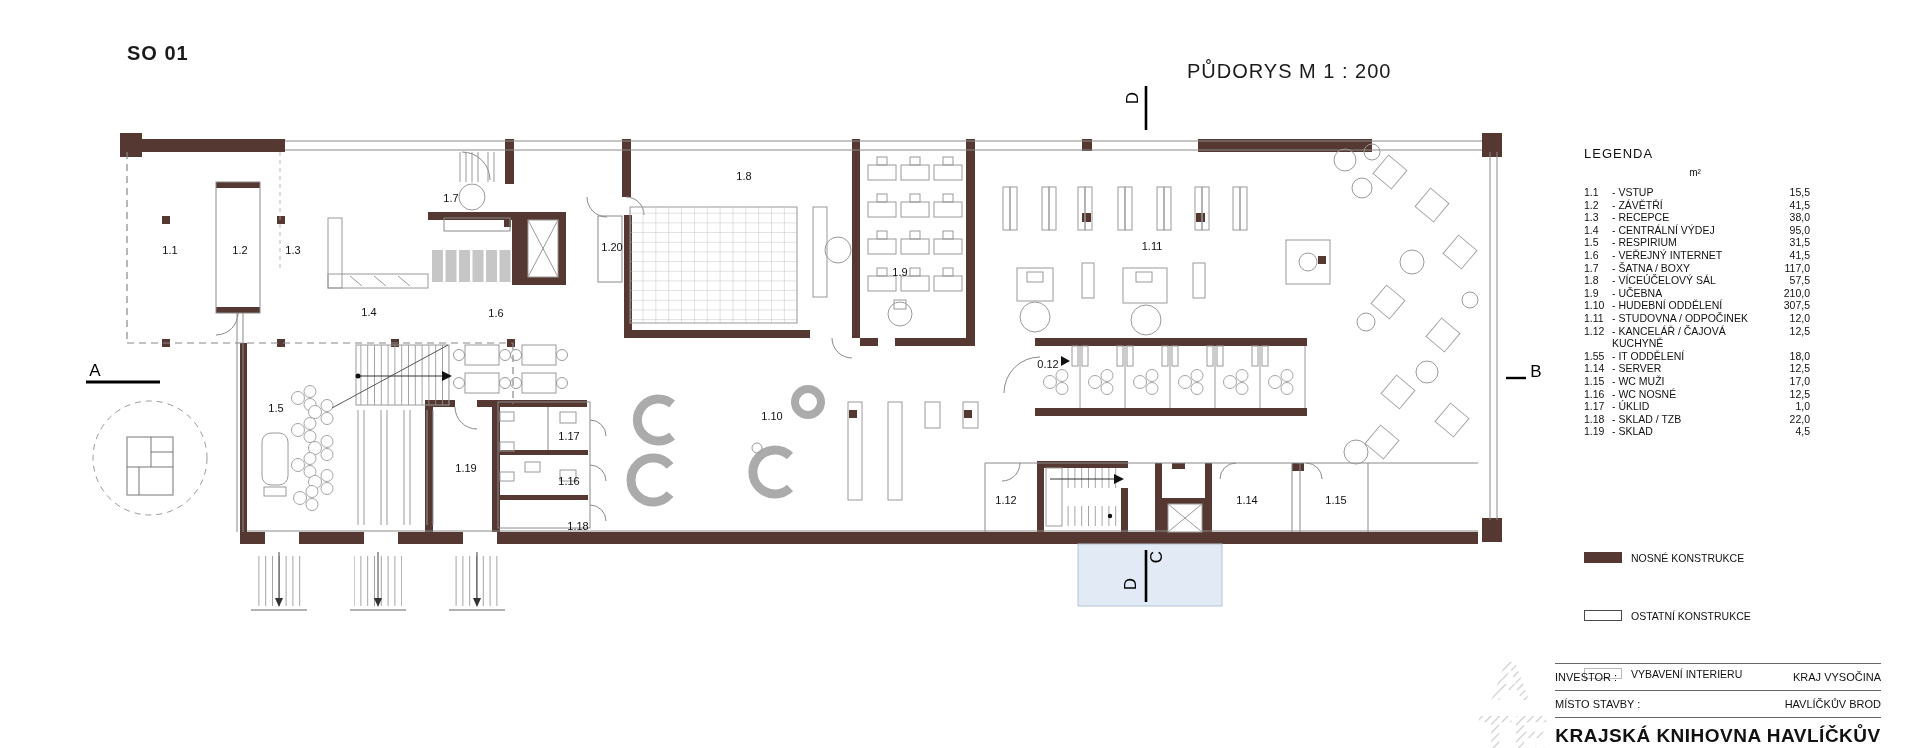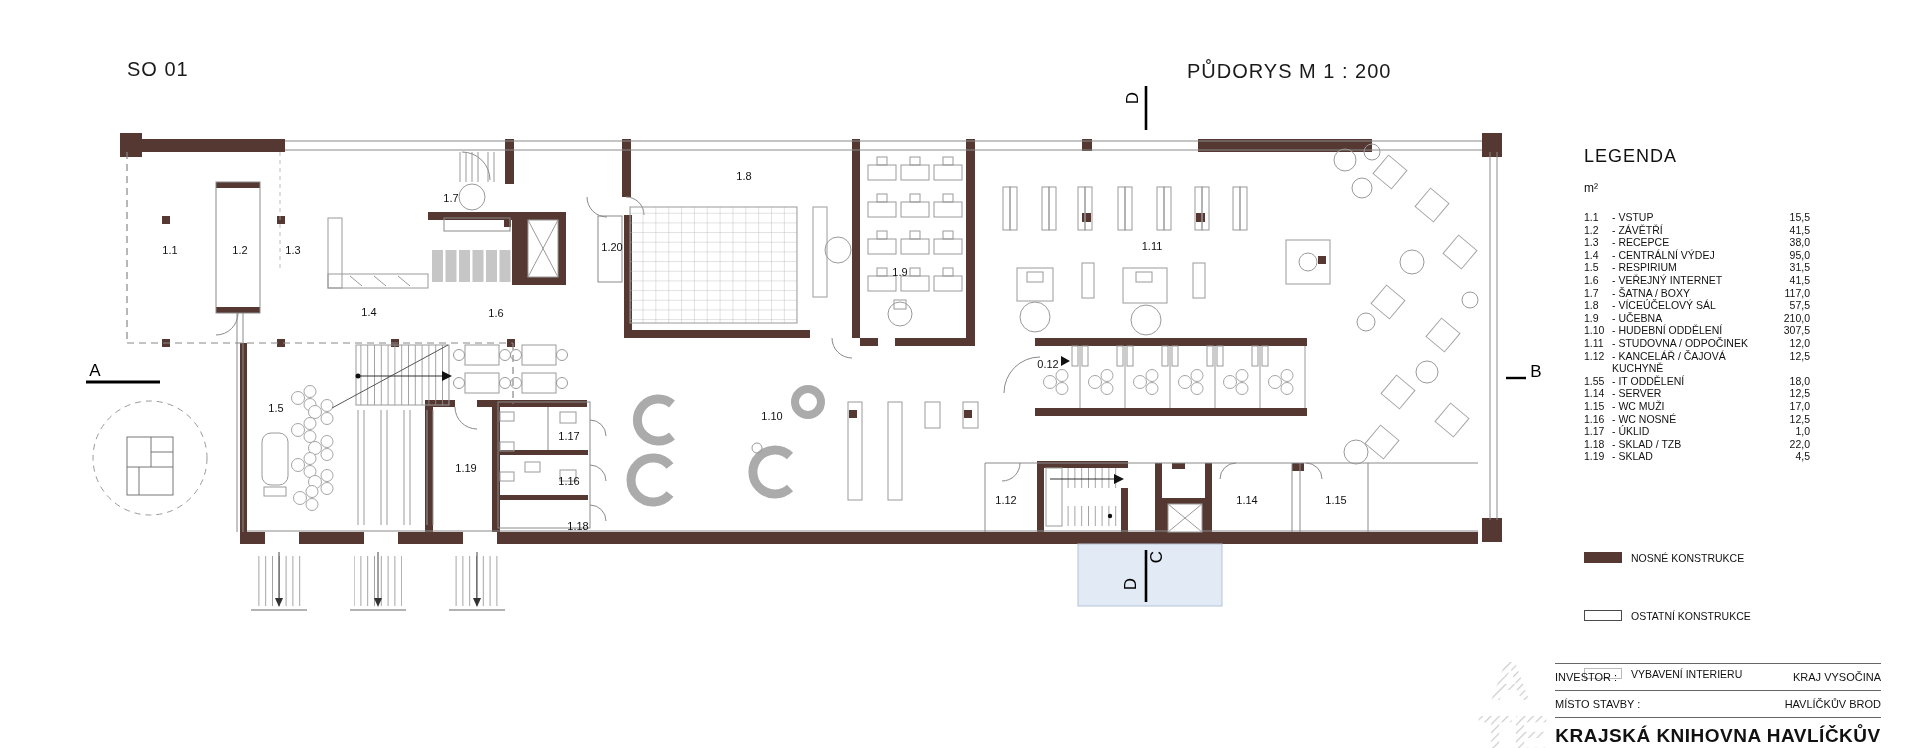--- a/index.html
+++ b/index.html
@@ -6,22 +6,22 @@
   body{width:1920px;height:748px;position:relative;background:#ffffff;overflow:hidden;
        font-family:"Liberation Sans",sans-serif;color:#111;}
   #plan-svg{position:absolute;left:0;top:0;z-index:1;}
   .txt{position:absolute;z-index:3;white-space:nowrap;}
   .heading{font-size:20px;letter-spacing:1px;color:#1a1a1a;}
   .room-label{font-size:11px;color:#111;transform:translate(-50%,-50%);}
   .marker{font-size:17px;color:#000;transform:translate(-50%,-50%);}
   .marker.rot{transform:translate(-50%,-50%) rotate(-90deg);}
   
   #legend{position:absolute;left:1584px;top:146px;width:226px;z-index:3;}
-  #legend .ltitle{font-size:18px;letter-spacing:1px;margin-bottom:14px;}
-  #legend .unit{font-size:12px;text-align:left;padding-right:4px;margin-bottom:16px;}
+  #legend .ltitle{font-size:13px;letter-spacing:1px;margin-bottom:6px;}
+  #legend .unit{font-size:10px;text-align:center;padding-right:4px;margin-bottom:8px;}
   .leg-row{display:flex;font-size:10.5px;line-height:12.6px;}
   .leg-id{width:28px;flex:0 0 28px;}
   .leg-name{flex:1 1 auto;}
   .leg-area{flex:0 0 38px;text-align:right;}
   
   #constr{position:absolute;left:1584px;top:506px;z-index:3;}
   .con-row{display:flex;align-items:stretch;height:12px;margin-top:46px;}
   .con-swatch{width:38px;height:11px;box-sizing:border-box;}
   .sw-solid{background:#543831;border:1px solid #543831;}
   .sw-outline-dark{background:#fff;border:1.4px solid #4a4a4a;}
@@ -374,21 +374,21 @@
   </g>
 
   <polygon points="1061,356 1061,366 1070,361" fill="#111"></polygon>
 
   <g font-family="Liberation Sans, sans-serif" font-weight="bold">
     <text x="1490" y="700" font-size="56" fill="url(#hatch)">A</text>
     <text x="1478" y="754" font-size="56" fill="url(#hatch)">TE</text>
   </g>
 </svg>
 
-<div class="txt heading" style="left:127px;top:58px;">SO 01</div>
+<div class="txt heading" style="left:127px;top:42px;font-weight:bold;">SO 01</div>
 <div class="txt heading" style="left:1187px;top:60px;">PŮDORYS M 1 : 200</div>
 
 <div class="txt marker" style="left:95px;top:371px;">A</div>
 <div class="txt marker" style="left:1536px;top:372px;">B</div>
 <div class="txt marker rot" style="left:1133px;top:98px;">D</div>
 <div class="txt marker rot" style="left:1157px;top:557px;">C</div>
 <div class="txt marker rot" style="left:1131px;top:584px;">D</div>
 
 <div id="room-labels">
     <div class="txt room-label" style="left: 170px; top: 250px;">1.1</div>

